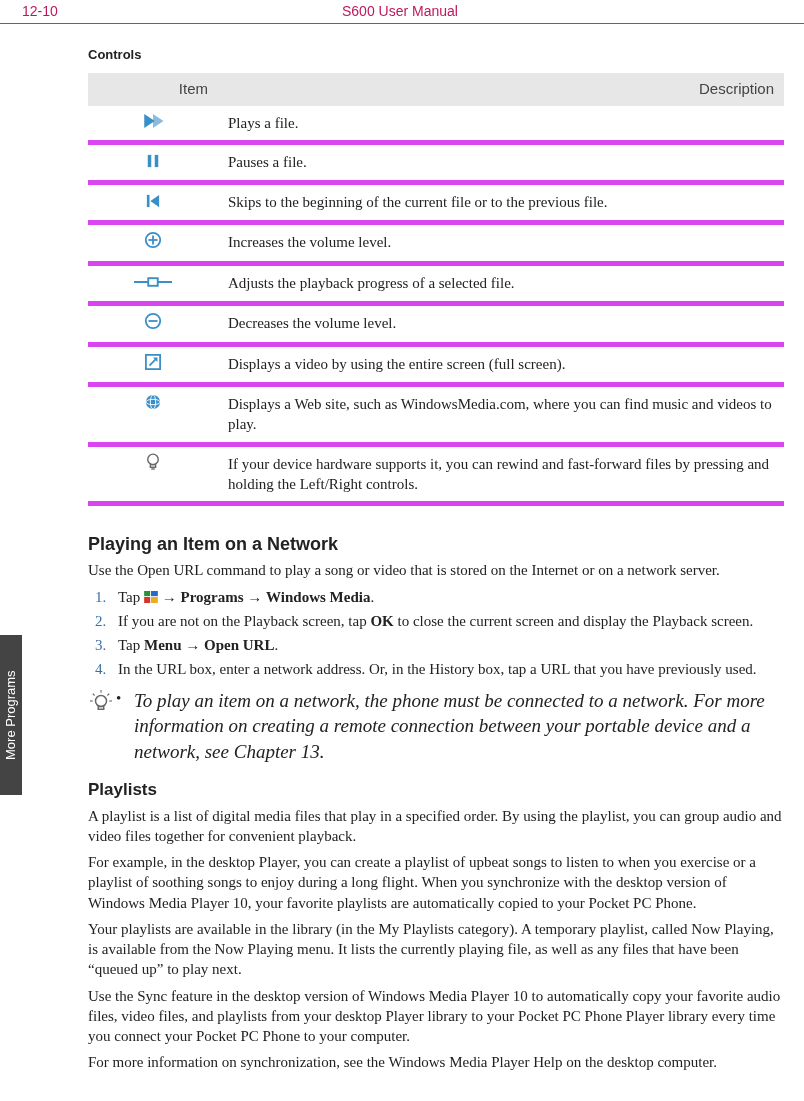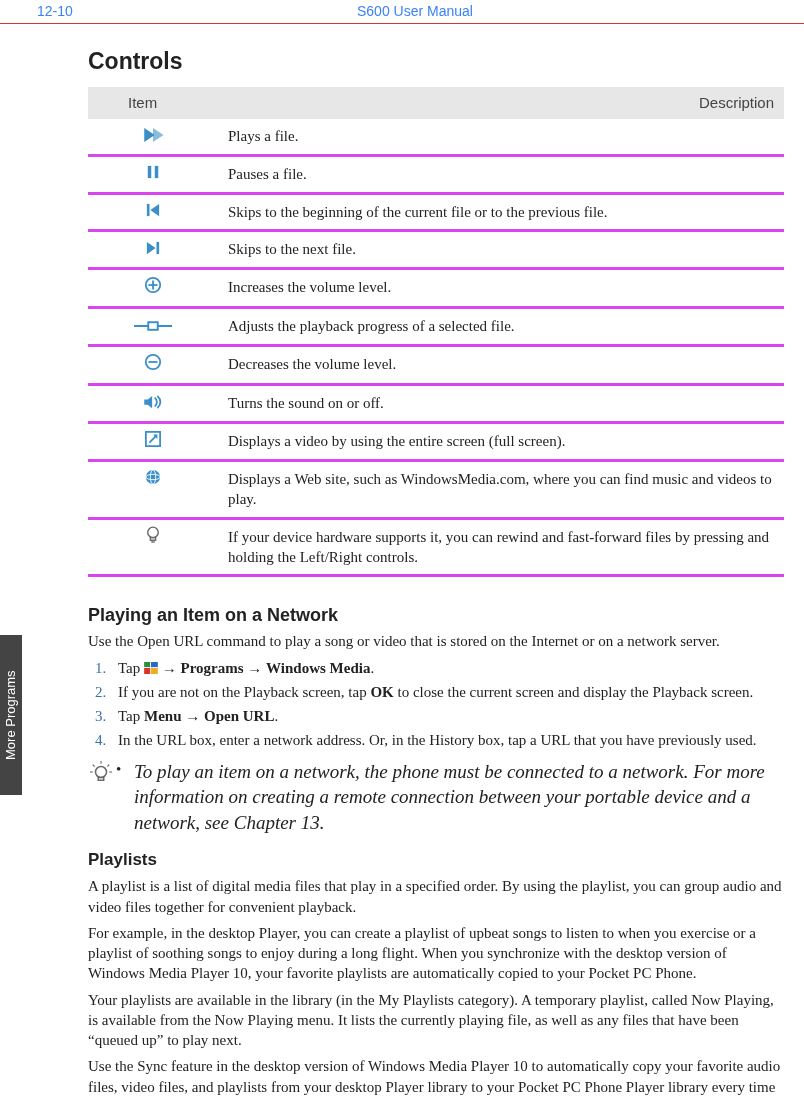--- a/index.html
+++ b/index.html
@@ -7,24 +7,24 @@
     font-family: "Times New Roman", Times, serif;
     width: 804px;
     height: 1101px;
     background: #fff;
     color: #222;
     position: relative;
     font-size: 15px;
     line-height: 1.35;
   }
   .top-bar {
-    color: #3b82f6;
+    color: #be185d;
     font-family: Arial, Helvetica, sans-serif;
     font-size: 14px;
-    padding: 2px 20px 2px 37px;
+    padding: 2px 20px 2px 22px;
     border-bottom: 1px solid #d8342b;
     display: flex;
   }
   .top-bar .page-num { flex: 0 0 320px; }
   .top-bar .title { flex: 1; text-align: left; }
   .side-tab {
     position: absolute;
     left: 0;
     top: 635px;
     width: 22px;
@@ -38,42 +38,42 @@
     display: flex;
     align-items: center;
     justify-content: center;
   }
   .content {
     padding: 22px 20px 20px 88px;
   }
   h2.controls-head {
     font-family: Arial, Helvetica, sans-serif;
     font-weight: bold;
-    font-size: 23px;
+    font-size: 13px;
     color: #222;
     margin-bottom: 10px;
   }
   table.controls {
     width: 100%;
     border-collapse: collapse;
     font-size: 15px;
   }
   table.controls thead tr { background: #e7e7e7; }
   table.controls th {
     font-family: Arial, Helvetica, sans-serif;
     font-weight: normal;
     color: #444;
     text-align: right;
     padding: 6px 10px;
     font-size: 15px;
   }
-  table.controls th.item-col { width: 130px; text-align: left; padding-left: 40px; }
+  table.controls th.item-col { width: 130px; text-align: right; padding-left: 40px; }
   table.controls td {
     padding: 7px 10px;
-    border-bottom: 3px solid #d946ef;
+    border-bottom: 5px solid #d946ef;
     vertical-align: top;
   }
   table.controls td.icon-cell {
     width: 130px;
     text-align: center;
     padding-top: 6px;
   }
   
   .ic { display: inline-block; vertical-align: middle; }
   h3.sec {
@@ -205,48 +205,36 @@
               </svg></span></td>
           <td>Pauses a file.</td>
         </tr>
       <tr>
           <td class="icon-cell"><span class="ic"><svg width="14" height="14">
                 <use href="#sym-prev"></use>
               </svg></span></td>
           <td>Skips to the beginning of the current file or to the previous file.</td>
         </tr>
       <tr>
-          <td class="icon-cell"><span class="ic"><svg width="14" height="14">
-                <use href="#sym-next"></use>
-              </svg></span></td>
-          <td>Skips to the next file.</td>
-        </tr>
-      <tr>
           <td class="icon-cell"><span class="ic"><svg width="18" height="18">
                 <use href="#sym-volup"></use>
               </svg></span></td>
           <td>Increases the volume level.</td>
         </tr>
       <tr>
           <td class="icon-cell"><span class="ic"><svg width="38" height="12">
                 <use href="#sym-progress"></use>
               </svg></span></td>
           <td>Adjusts the playback progress of a selected file.</td>
         </tr>
       <tr>
           <td class="icon-cell"><span class="ic"><svg width="18" height="18">
                 <use href="#sym-voldown"></use>
               </svg></span></td>
           <td>Decreases the volume level.</td>
-        </tr>
-      <tr>
-          <td class="icon-cell"><span class="ic"><svg width="20" height="14">
-                <use href="#sym-mute"></use>
-              </svg></span></td>
-          <td>Turns the sound on or off.</td>
         </tr>
       <tr>
           <td class="icon-cell"><span class="ic"><svg width="16" height="16">
                 <use href="#sym-full"></use>
               </svg></span></td>
           <td>Displays a video by using the entire screen (full screen).</td>
         </tr>
       <tr>
           <td class="icon-cell"><span class="ic"><svg width="16" height="16">
                 <use href="#sym-web"></use>

